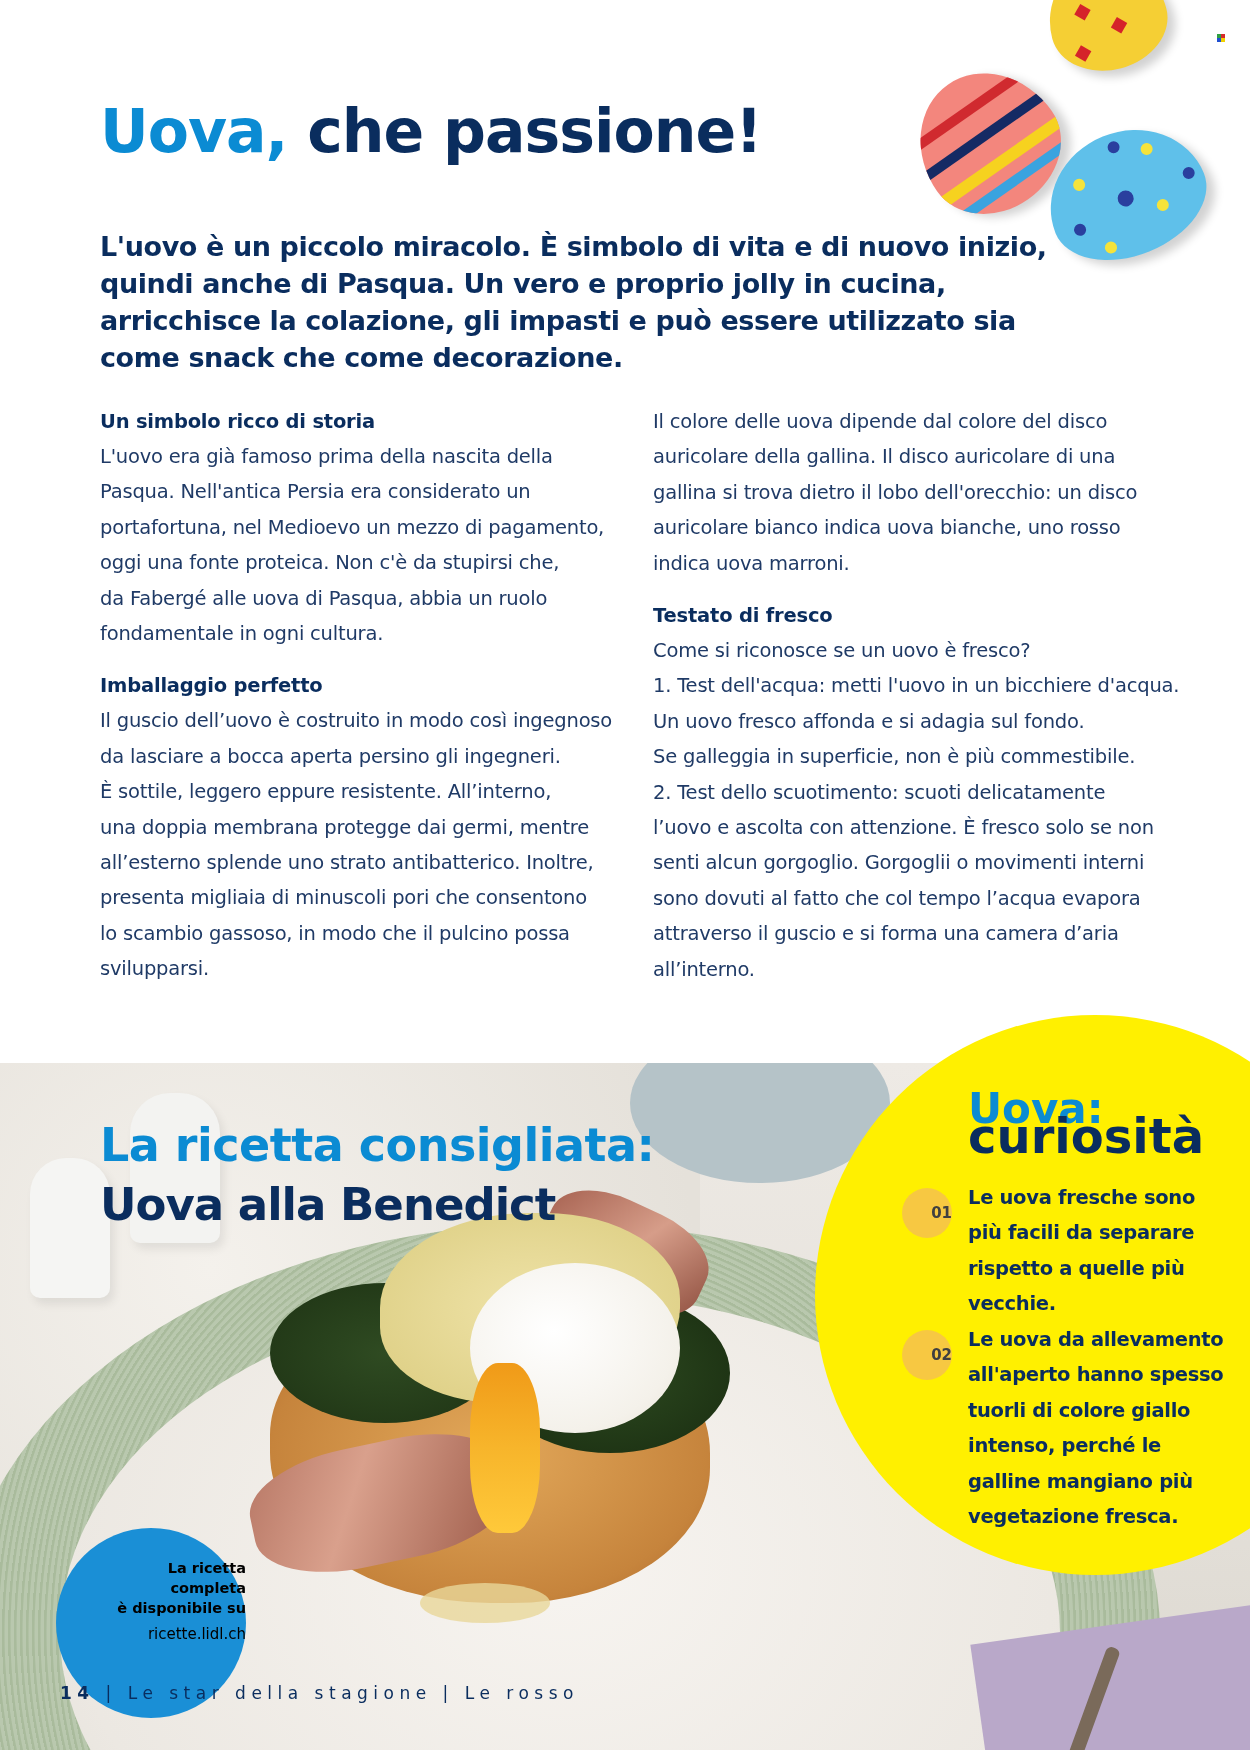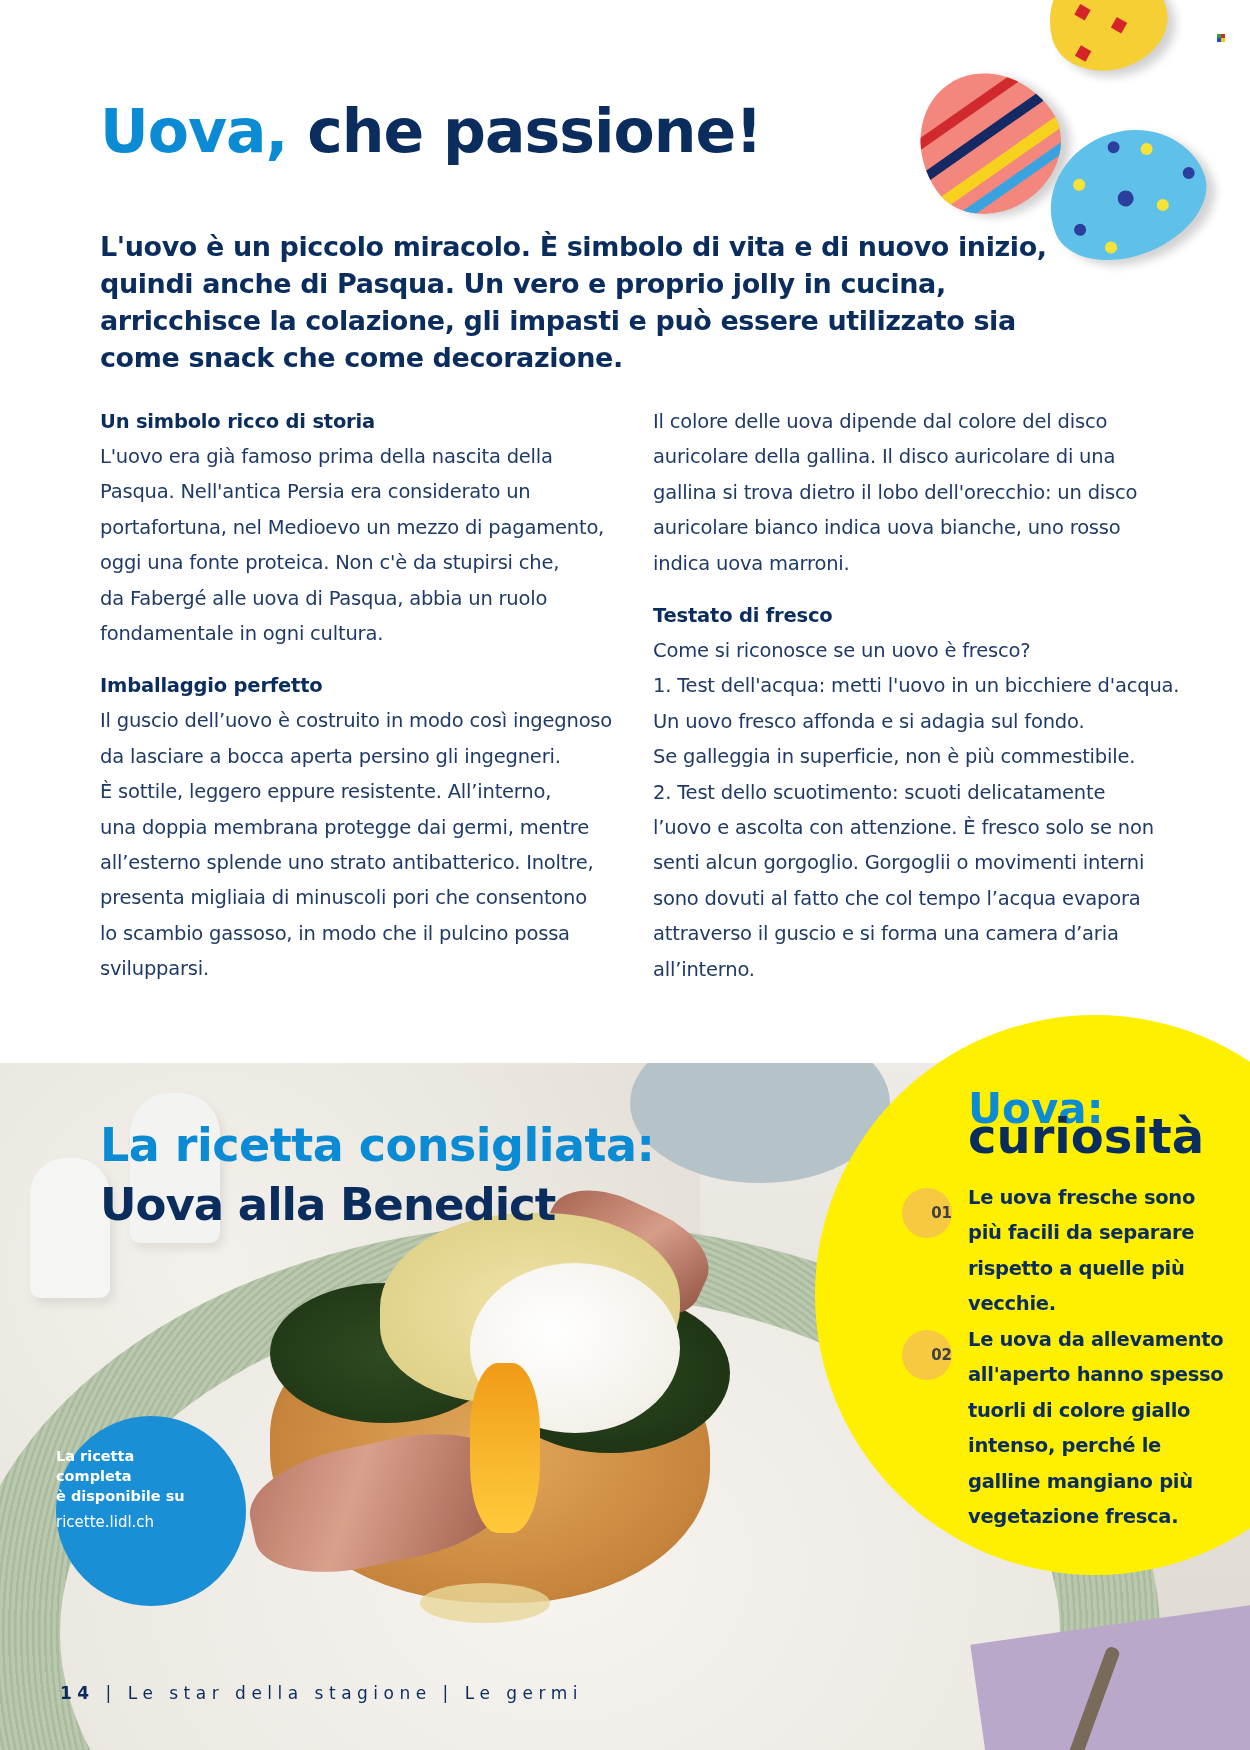--- a/index.html
+++ b/index.html
@@ -55,21 +55,21 @@
   .yellow { left: 815px; top: 1015px; width: 560px; height: 560px; border-radius: 50%; background: #fff000; }
   .cur-title1 { left: 968px; top: 1058px; font-size: 42px; font-weight: bold; color: #0b8bd3; line-height: 1.1; margin-top: 28px; }
   .cur-title2 { left: 968px; top: 1110px; font-size: 48px; font-weight: bold; color: #0a2d5e; line-height: 1.1; }
   .cur-item { left: 902px; width: 320px; }
   .cur-item .num { position: absolute; left: 0; top: 8px; width: 50px; height: 50px; border-radius: 50%; background: #f7c842; font-size: 15px; font-weight: bold; color: #404040; text-align: right; line-height: 50px; }
   .cur-item .txt { position: absolute; left: 66px; top: 0; width: 260px; font-size: 19.5px; font-weight: bold; line-height: 35.4px; color: #0a2d5e; letter-spacing: -0.3px; }
   .cur-1 { top: 1180px; }
   .cur-2 { top: 1322px; }
 
   
-  .blue { left: 56px; top: 1416px; width: 190px; height: 190px; border-radius: 50%; background: #1a8fd6; color: #ffffff; text-align: left; }
+  .blue { left: 56px; top: 1528px; width: 190px; height: 190px; border-radius: 50%; background: #1a8fd6; color: #000000; text-align: right; }
   .blue .l1 { position: absolute; left: 0; width: 190px; top: 30px; font-size: 14.5px; font-weight: bold; line-height: 20px; white-space: pre-line; }
   .blue .l2 { position: absolute; left: 0; width: 190px; top: 96px; font-size: 15px; line-height: 20px; }
 
   
   .footer { left: 60px; top: 1683px; font-size: 17px; color: #0a2d5e; letter-spacing: 5.5px; white-space: nowrap; }
   .footer .pg { font-weight: bold; }
   .footer .sep { color: #0a2d5e; }
 
   
   .egg-deco { position: absolute; border-radius: 50% 50% 50% 50% / 58% 58% 42% 42%; box-shadow: 6px 8px 10px rgba(0,0,0,0.18); overflow: hidden; }
@@ -210,14 +210,14 @@
 completa
 è disponibile su</div>
   <div class="l2">ricette.lidl.ch</div>
 </div>
 
 <div class="abs footer">
   <span class="pg">14</span>
   <span class="sep">|</span>
   <span>Le star della stagione</span>
   <span class="sep">|</span>
-  <span>Le germi</span>
+  <span>Le rosso</span>
 </div>
 
 </body></html>

